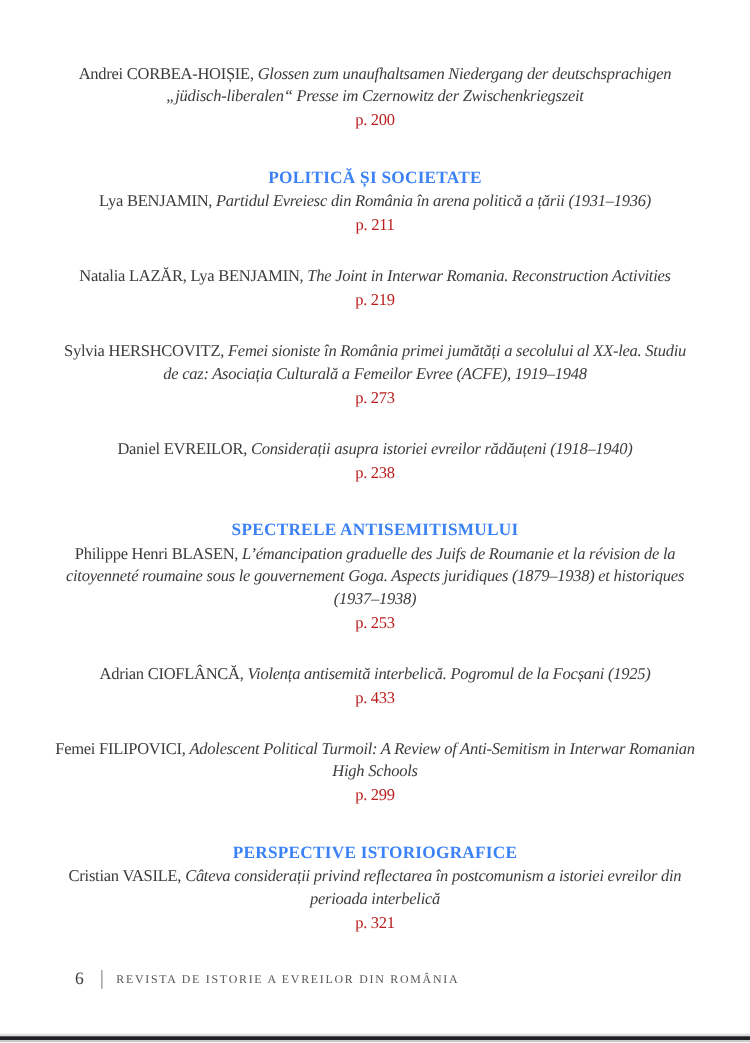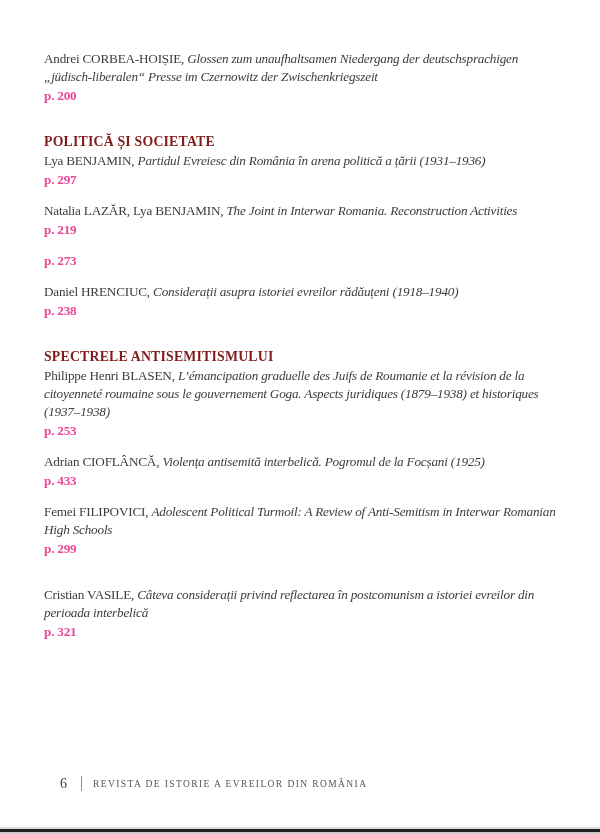--- a/index.html
+++ b/index.html
@@ -10,44 +10,44 @@
     background: #ffffff;
     overflow: hidden;
     font-family: "Liberation Serif", "DejaVu Serif", serif;
     color: #3c3c3c;
   }
   .content {
     position: absolute;
     top: 50px;
     left: 44px;
     right: 44px;
-    text-align: left;
+    text-align: center;
     font-size: 13.2px;
     line-height: 18px;
     letter-spacing: -0.2px;
   }
   .toc-section { margin: 0; }
   .toc-section + .toc-section { margin-top: 28px; }
   .section-heading {
-    color: #7f1d1d;
+    color: #3b82f6;
     font-weight: bold;
     font-size: 13.8px;
     letter-spacing: 0.2px;
     line-height: 18px;
     margin: 0 0 1px 0;
   }
   .toc-entry { margin: 0; }
-  .toc-entry + .toc-entry { margin-top: 13px; }
+  .toc-entry + .toc-entry { margin-top: 23px; }
   .entry-line { margin: 0; }
   .entry-authors { font-style: normal; }
   .entry-title { font-style: italic; }
   .entry-page {
     margin: 1px 0 0 0;
-    color: #ec4899;
-    font-weight: bold;
+    color: #b91c1c;
+    font-weight: normal;
     font-size: 13.2px;
     line-height: 18px;
   }
   .page-footer {
     position: absolute;
     left: 60px;
     top: 775px;
     display: flex;
     align-items: center;
     letter-spacing: 0;
@@ -91,35 +91,39 @@
       </div>
     </div>
 
     <div class="toc-section">
       <p class="section-heading">POLITICĂ ȘI SOCIETATE</p>
       <div class="toc-entry">
         <p class="entry-line">
           <span class="entry-authors">Lya BENJAMIN,</span>
           <span class="entry-title">Partidul Evreiesc din România în arena politică a țării (1931–1936)</span>
         </p>
-        <p class="entry-page">p. 297</p>
+        <p class="entry-page">p. 211</p>
       </div>
       <div class="toc-entry">
         <p class="entry-line">
           <span class="entry-authors">Natalia LAZĂR, Lya BENJAMIN,</span>
           <span class="entry-title">The Joint in Interwar Romania. Reconstruction Activities</span>
         </p>
         <p class="entry-page">p. 219</p>
       </div>
       <div class="toc-entry">
+        <p class="entry-line">
+          <span class="entry-authors">Sylvia HERSHCOVITZ,</span>
+          <span class="entry-title">Femei sioniste în România primei jumătăți a secolului al XX-lea. Studiu de caz: Asociația Culturală a Femeilor Evree (ACFE), 1919–1948</span>
+        </p>
         <p class="entry-page">p. 273</p>
       </div>
       <div class="toc-entry">
         <p class="entry-line">
-          <span class="entry-authors">Daniel HRENCIUC,</span>
+          <span class="entry-authors">Daniel EVREILOR,</span>
           <span class="entry-title">Considerații asupra istoriei evreilor rădăuțeni (1918–1940)</span>
         </p>
         <p class="entry-page">p. 238</p>
       </div>
     </div>
 
     <div class="toc-section">
       <p class="section-heading">SPECTRELE ANTISEMITISMULUI</p>
       <div class="toc-entry">
         <p class="entry-line">
@@ -138,20 +142,21 @@
       <div class="toc-entry">
         <p class="entry-line">
           <span class="entry-authors">Femei FILIPOVICI,</span>
           <span class="entry-title">Adolescent Political Turmoil: A Review of Anti-Semitism in Interwar Romanian High Schools</span>
         </p>
         <p class="entry-page">p. 299</p>
       </div>
     </div>
 
     <div class="toc-section">
+      <p class="section-heading">PERSPECTIVE ISTORIOGRAFICE</p>
       <div class="toc-entry">
         <p class="entry-line">
           <span class="entry-authors">Cristian VASILE,</span>
           <span class="entry-title">Câteva considerații privind reflectarea în postcomunism a istoriei evreilor din perioada interbelică</span>
         </p>
         <p class="entry-page">p. 321</p>
       </div>
     </div>
 
   </div>

